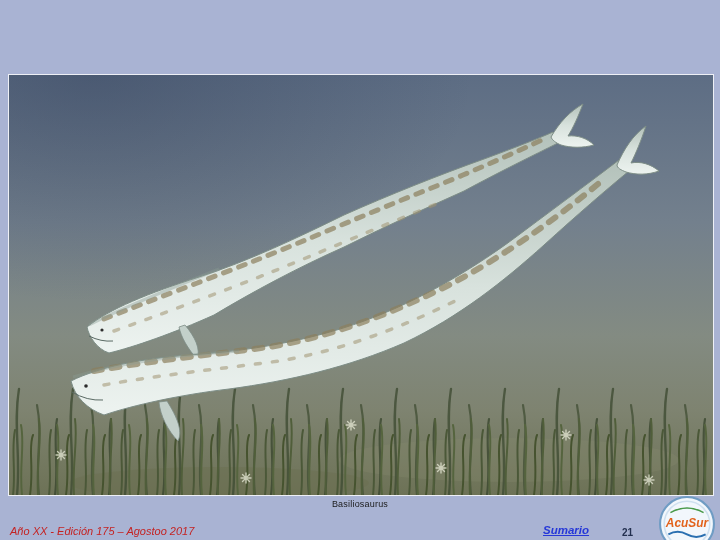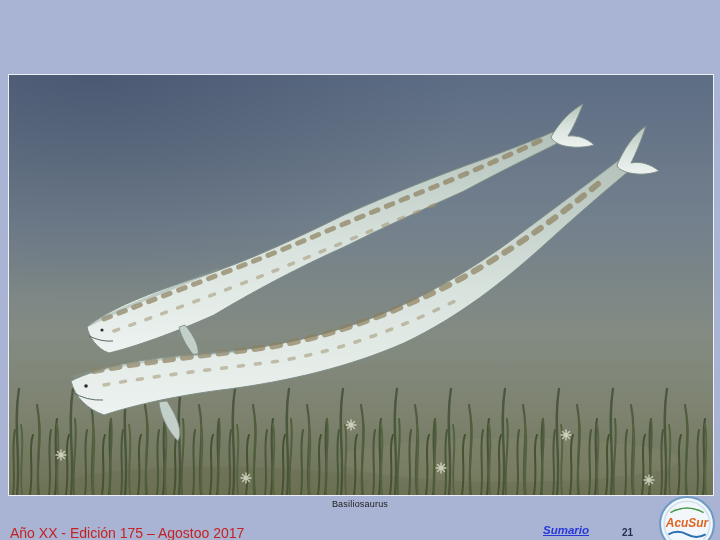--- a/index.html
+++ b/index.html
@@ -3,21 +3,21 @@
 <meta charset="utf-8">
 <style>
   html,body{margin:0;padding:0;background:#a9b3d3;}
   .slide{position:relative;width:720px;height:540px;background:#a9b3d3;overflow:hidden;
          font-family:"Liberation Sans",sans-serif;}
   .image-frame{position:absolute;left:8px;top:74px;width:706px;height:422px;
                border:1px solid #eef0f6;box-sizing:border-box;background:#74808d;}
   .image-frame svg{display:block;width:100%;height:100%;}
   .caption{position:absolute;left:0;top:499px;width:720px;text-align:center;
            font-size:9px;color:#1b1b1b;letter-spacing:.2px;}
-  .edition{position:absolute;left:10px;top:525px;font-size:14px;color:#c42323;}
+  .edition{position:absolute;left:10px;top:525px;font-size:11px;color:#c42323;font-style:italic;}
   .sumario{position:absolute;left:543px;top:524px;font-size:11.5px;color:#2638d8;
            font-style:italic;font-weight:bold;cursor:pointer;text-align:center;}
   .page-number{position:absolute;left:622px;top:527px;font-size:10px;font-weight:bold;color:#23304f;}
   .logo{position:absolute;left:658px;top:495px;width:58px;height:58px;}
 </style>
 </head>
 <body>
 
 <div class="slide">
 

